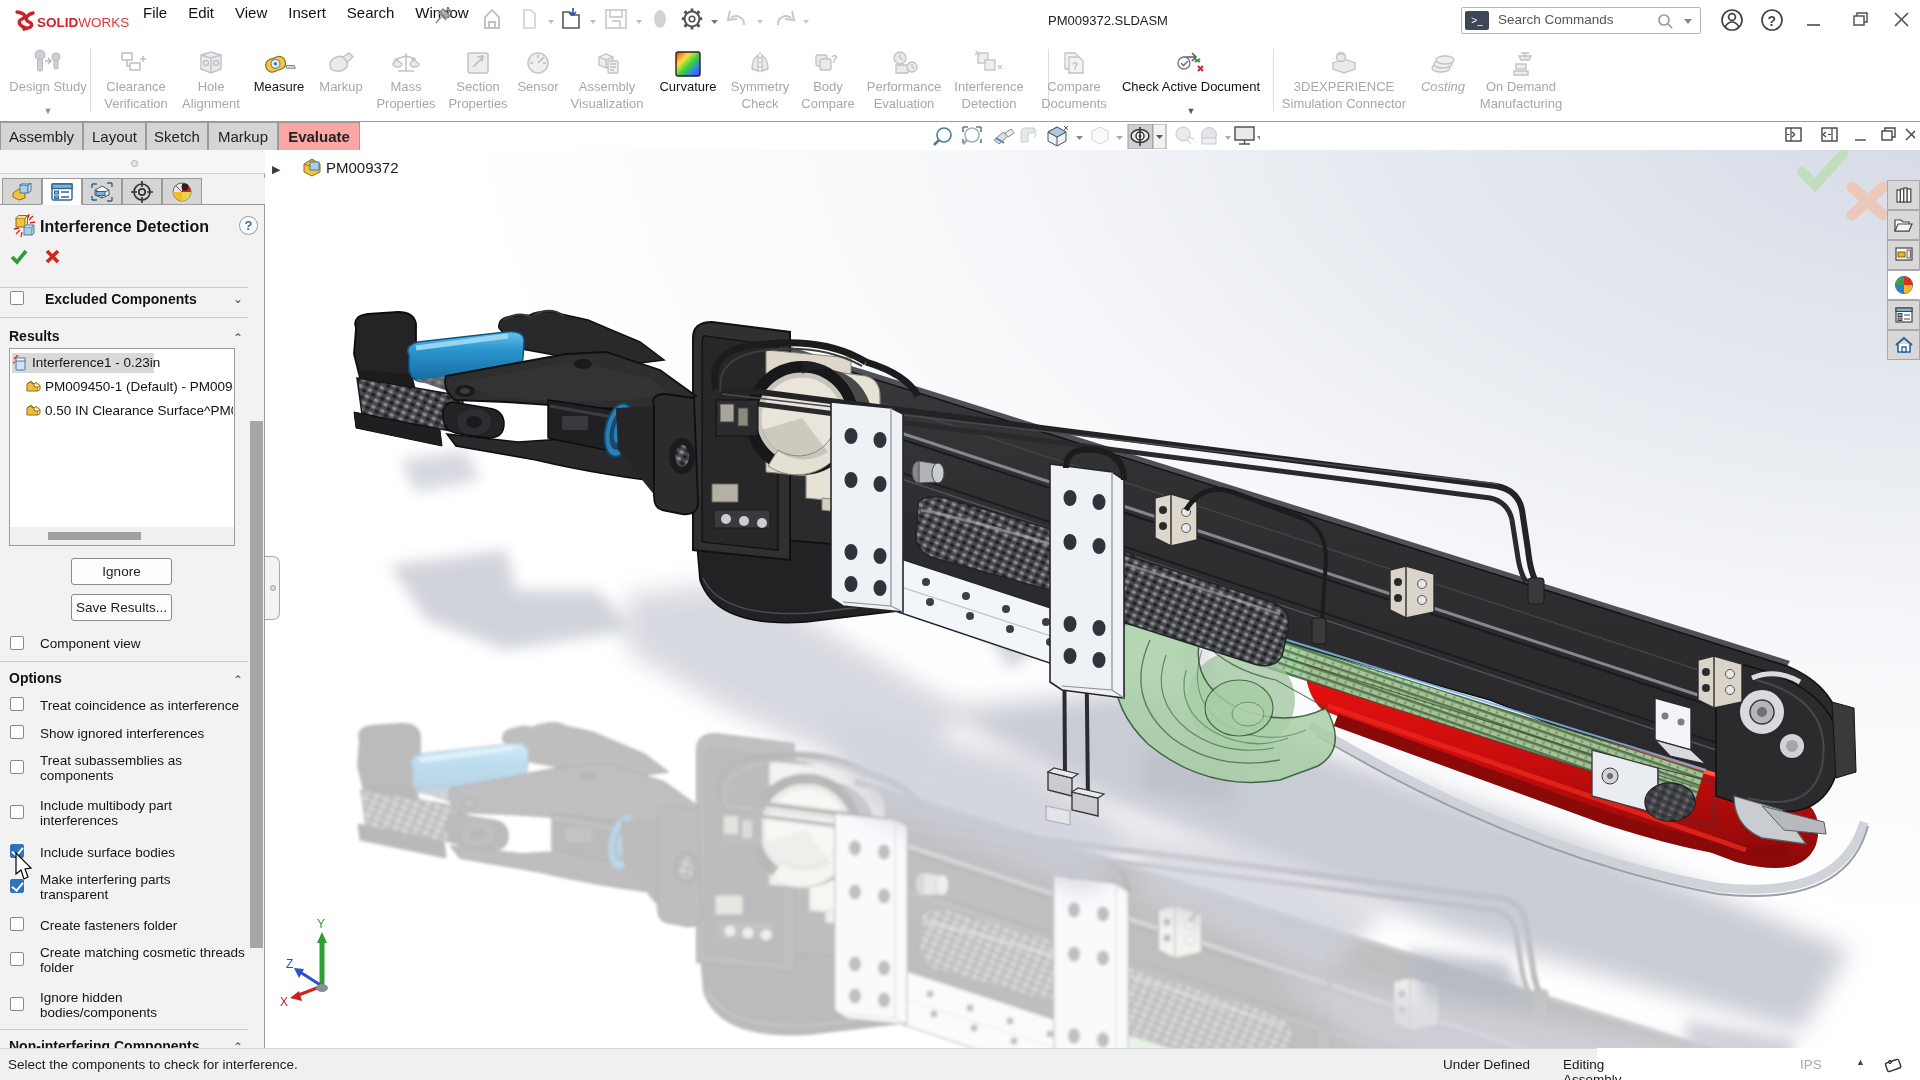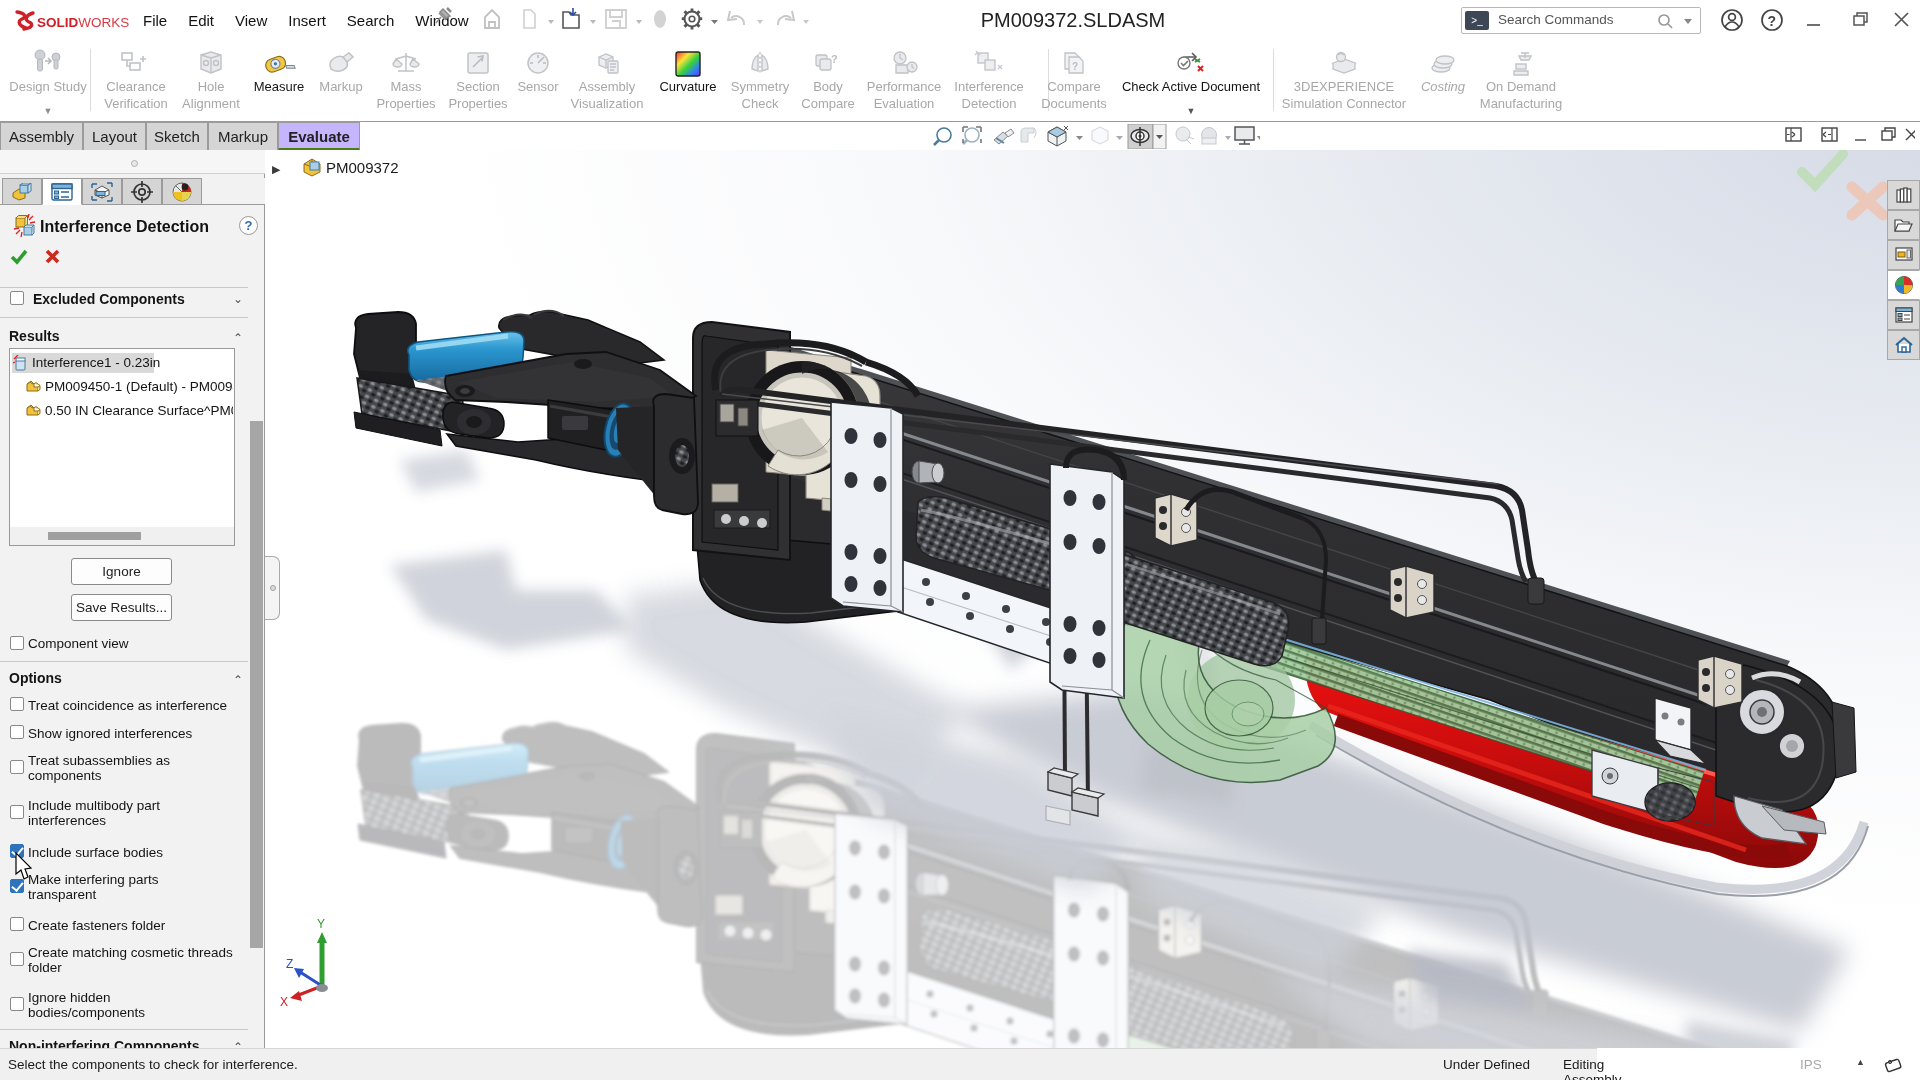--- a/index.html
+++ b/index.html
@@ -2,51 +2,51 @@
 <html><head>
 <meta charset="utf-8">
 <style>
 * { margin:0; padding:0; box-sizing:border-box; }
 html,body { width:1920px; height:1080px; overflow:hidden; font-family:"Liberation Sans", sans-serif; }
 #app { position:relative; width:1920px; height:1080px; background:#ffffff; }
 
 
 #titlebar { position:absolute; left:0; top:0; width:1772px; height:41px; background:#ffffff; }
 #logo { position:absolute; left:10px; top:8px; }
-#menus { position:absolute; left:137px; top:0; height:41px; display:flex; align-items:center; gap:9px; font-size:15px; color:#111; }
+#menus { position:absolute; left:137px; top:0; height:41px; display:flex; gap:9px; font-size:15px; color:#111; }
 #menus span { padding:4px 6px; }
-#doctitle { position:absolute; left:943px; top:0; width:260px; height:41px; line-height:41px; text-align:center; font-size:20px; color:#222; }
+#doctitle { position:absolute; left:1048px; top:0; width:260px; height:41px; line-height:41px; font-size:13px; color:#222; }
 #searchbox { position:absolute; left:1461px; top:7px; width:240px; height:27px; border:1px solid #b4b8bd; border-radius:2px; background:#fff; }
 #searchbox .term { position:absolute; left:3px; top:3px; width:24px; height:19px; background:#3d4756; border-radius:2px; color:#fff; font-size:10px; line-height:19px; text-align:center; }
 #searchbox .ph { position:absolute; left:36px; top:4px; font-size:13.5px; color:#555; }
 .tbicon { position:absolute; top:0; height:41px; display:flex; align-items:center; color:#9aa0a6; }
 
 
 #ribbon { position:absolute; left:0; top:41px; width:1920px; height:81px; background:#ffffff; border-bottom:1px solid #9b9b9b; }
 .rbtn { position:absolute; top:6px; text-align:center; font-size:13px; line-height:16.5px; color:#a8a8a8; }
 .rbtn.en { color:#141414; }
 .rbtn .ric { height:30px; margin-bottom:2px; display:flex; align-items:flex-end; justify-content:center; }
 .rsep { position:absolute; top:8px; width:1px; height:62px; background:#dcdcdc; }
 
 
 #tabrow { position:absolute; left:0; top:122px; width:1920px; height:28px; background:#ffffff; }
 .ctab { position:absolute; top:0; height:28px; border:1px solid #9b9b9b; border-bottom:none; background:#d5d5d5; font-size:15px; color:#222; text-align:center; line-height:27px; }
-.ctab.active { background:#c4b5fd; font-weight:bold; border-bottom:3px solid #4d7c0f; height:29px; }
+.ctab.active { background:#fca5a5; font-weight:bold; border-bottom:1px solid #4d7c0f; height:29px; }
 
 
 #lpanel { position:absolute; left:0; top:150px; width:265px; height:898px; background:#f2f2f2; border-right:1px solid #9b9b9b; font-size:13.5px; color:#141414; }
 .sep { position:absolute; left:0; width:248px; height:1px; background:#c9c9c9; }
 .ptab { position:absolute; top:28px; width:40px; height:27px; background:#d5d5d5; border:1px solid #9b9b9b; display:flex; align-items:center; justify-content:center; }
 .ptab.active { background:#fff; border-bottom:1px solid #fff; }
 .cb { position:absolute; width:14px; height:14px; background:#fff; border:1px solid #8a8a8a; border-radius:2px; }
 .cb.on { background:#2f73bd; border-color:#2f73bd; }
 .cb.on:after { content:""; position:absolute; left:3px; top:0px; width:5px; height:9px; border:solid #fff; border-width:0 2px 2px 0; transform:rotate(40deg); }
 .chev { position:absolute; color:#555; font-size:12px; }
 .hdr { position:absolute; font-weight:bold; font-size:14px; }
-.lbl { position:absolute; }
+.lbl { position:absolute;margin-left:12px; }
 .btn { position:absolute; left:71px; width:101px; height:27px; background:#fdfdfd; border:1px solid #8a8a8a; border-radius:3px; text-align:center; line-height:25px; font-size:13.5px; color:#222; }
 
 
 #viewport { position:absolute; left:266px; top:150px; width:1654px; height:898px; background:linear-gradient(200deg,#d7dce8 0%, #e9ecf2 30%, #fdfdfe 62%, #f4f5f7 100%); overflow:hidden; }
 
 
 #taskpane { position:absolute; left:1887px; top:180px; width:33px; height:186px; }
 .tptab { position:absolute; left:0; width:33px; height:30px; background:#d8d8d8; border:1px solid #a8a8a8; display:flex; align-items:center; justify-content:center; }
 .tptab.active { background:#fff; border-right:1px solid #fff; }
 

